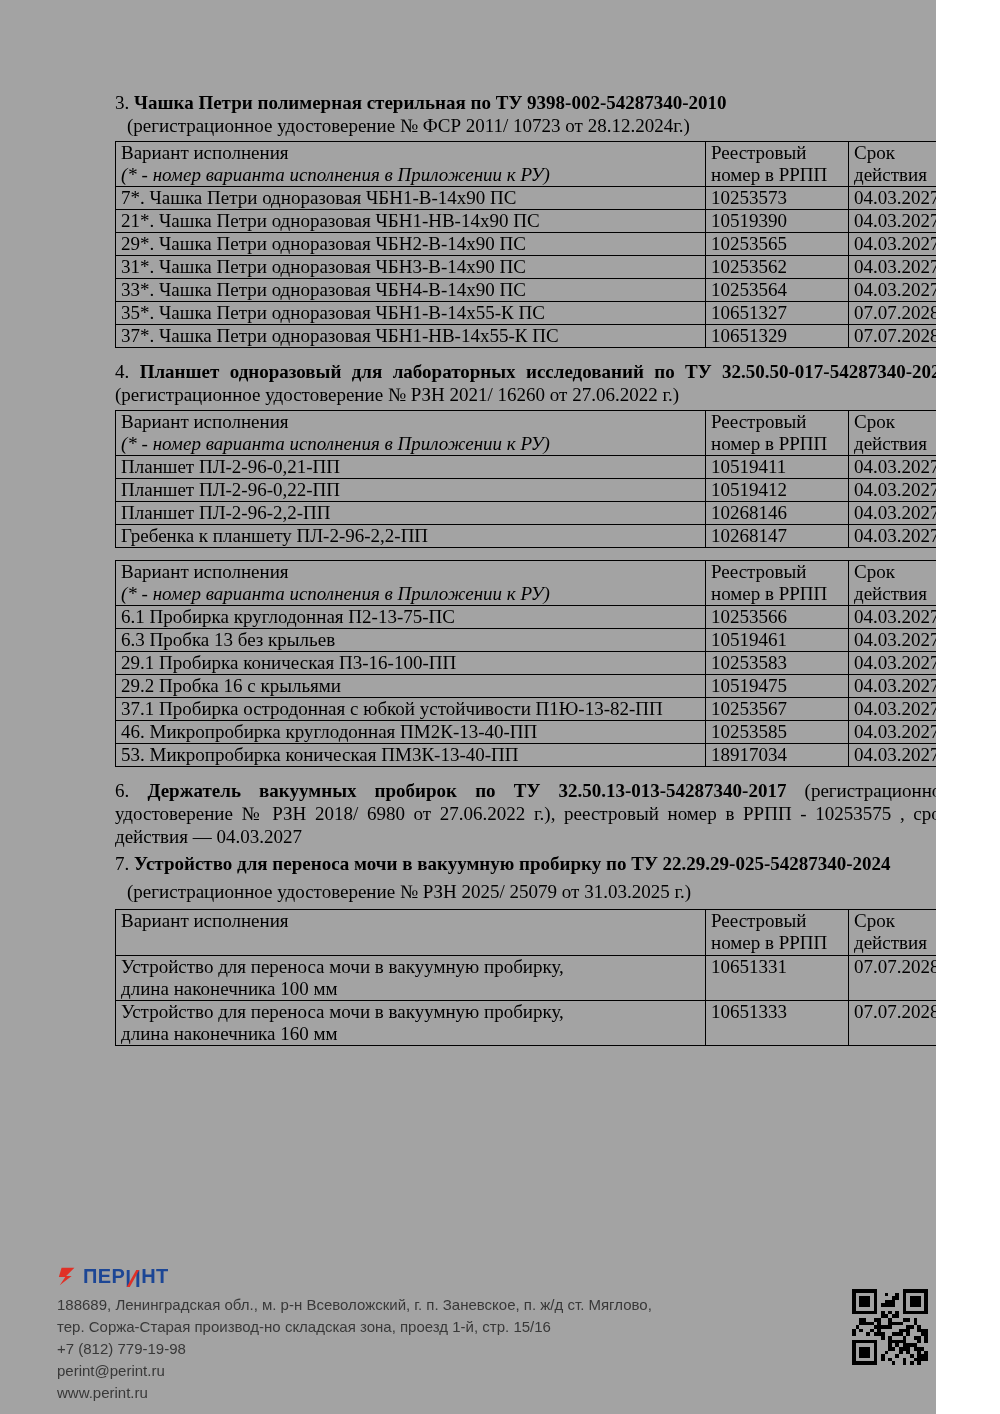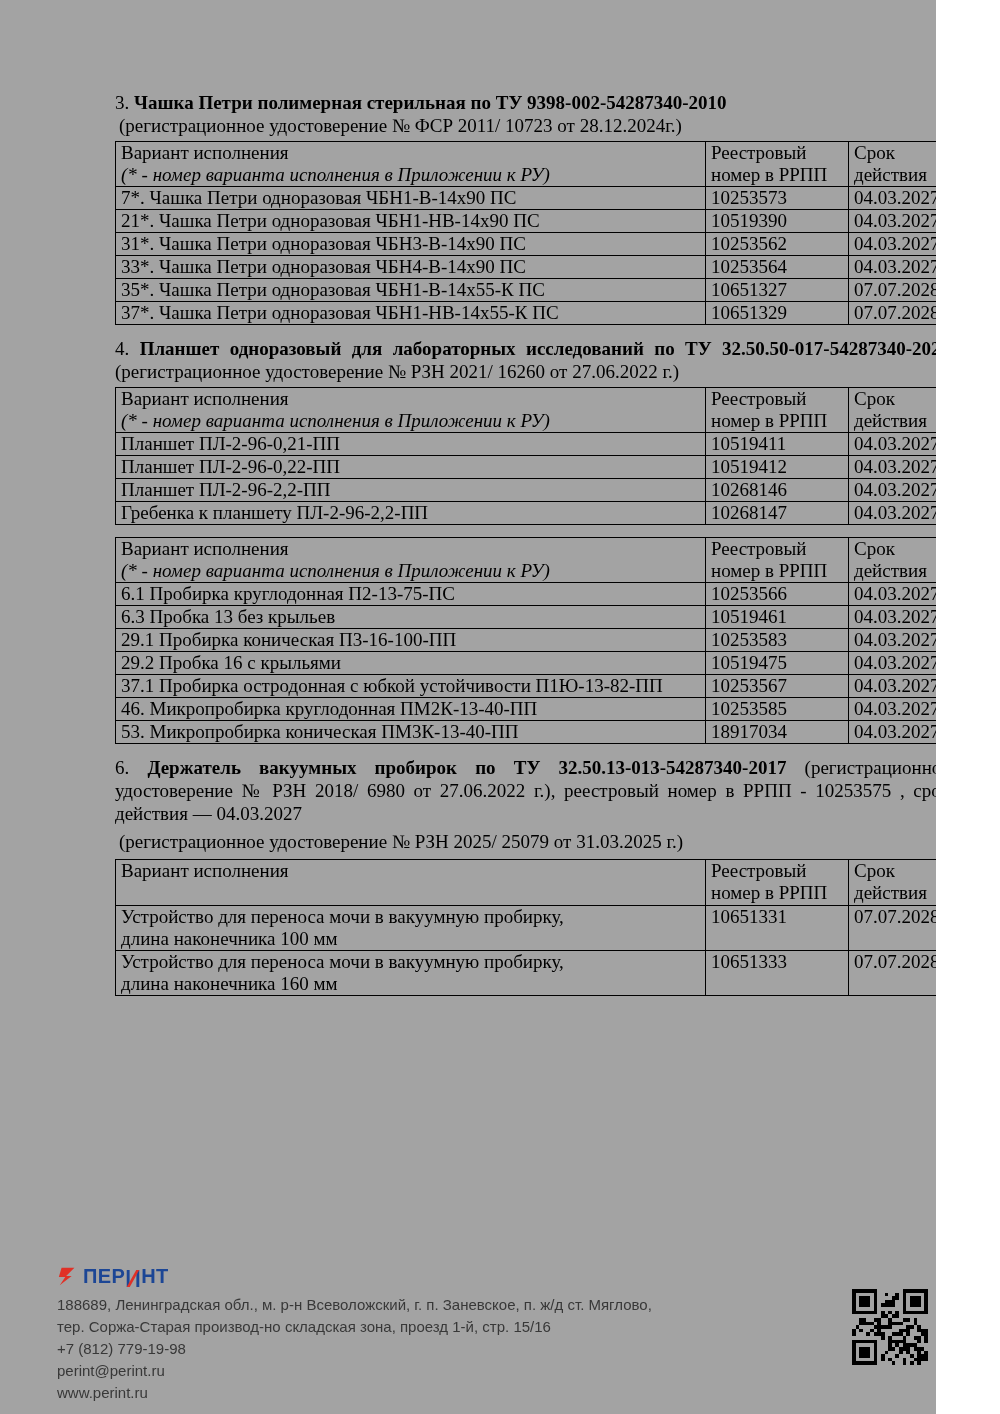--- a/index.html
+++ b/index.html
@@ -3,21 +3,21 @@
 <meta charset="utf-8">
 <style>
   html,body{margin:0;padding:0;background:#fff;}
   .page{position:relative;width:936px;height:1414px;background:#a3a3a3;overflow:hidden;
         font-family:"Liberation Serif", serif;color:#000;}
   .content{position:absolute;left:115px;top:88px;width:835px;font-size:19px;line-height:23px;}
   .section{margin-top:3px;}
   .sec-title{margin:0;text-align:justify;}
   .sec-title .num{font-weight:normal;}
   .sec-title b{font-weight:bold;}
-  .sec-reg{margin:0 0 4px 4px;}
+  .sec-reg{margin:0 0 4px 12px;}
   .sec-para{margin:0 0 4px 0;text-align:justify;}
   table.reg-table{width:835px;border-collapse:collapse;margin:0 0 12px 0;table-layout:fixed;}
   table.reg-table td{border:1px solid #000;vertical-align:top;padding:0 5px;line-height:22px;
         font-size:19px;overflow:hidden;}
   col.c1{width:590px;} col.c2{width:143px;} col.c3{width:102px;}
   .it{font-style:italic;}
   
   .footer{position:absolute;left:57px;top:1264px;width:700px;
         font-family:"Liberation Sans", sans-serif;font-size:15px;line-height:22px;color:#383838;}
   .logo-row{display:flex;align-items:center;gap:4px;height:24px;margin-bottom:6px;}
@@ -56,20 +56,25 @@
               <td>7*. Чашка Петри одноразовая ЧБН1-В-14х90 ПС</td>
               <td>10253573</td>
               <td>04.03.2027</td>
             </tr>
             <tr>
               <td>21*. Чашка Петри одноразовая ЧБН1-НВ-14х90 ПС</td>
               <td>10519390</td>
               <td>04.03.2027</td>
             </tr>
             <tr>
+              <td>29*. Чашка Петри одноразовая ЧБН2-В-14х90 ПС</td>
+              <td>10253565</td>
+              <td>04.03.2027</td>
+            </tr>
+            <tr>
               <td>31*. Чашка Петри одноразовая ЧБН3-В-14х90 ПС</td>
               <td>10253562</td>
               <td>04.03.2027</td>
             </tr>
             <tr>
               <td>33*. Чашка Петри одноразовая ЧБН4-В-14х90 ПС</td>
               <td>10253564</td>
               <td>04.03.2027</td>
             </tr>
             <tr>
@@ -184,20 +189,21 @@
             </tr>
           </tbody>
       </table>
     </div>
 
     <div class="section">
       <p class="sec-para"><span class="num">6.</span> <b>Держатель вакуумных пробирок по ТУ 32.50.13-013-54287340-2017</b> <span>(регистрационное удостоверение № РЗН 2018/ 6980 от 27.06.2022 г.), реестровый номер в РРПП - 10253575 , срок действия — 04.03.2027</span></p>
     </div>
 
     <div class="section">
+      <p class="sec-title"><span class="num">7.</span> <b>Устройство для переноса мочи в вакуумную пробирку по ТУ 22.29.29-025-54287340-2024</b></p>
       <p class="sec-reg" style="margin-top:5px;">(регистрационное удостоверение № РЗН 2025/ 25079 от 31.03.2025 г.)</p>
       <table class="reg-table" style="margin-top:6px;">
         <colgroup>
             <col class="c1">
             <col class="c2">
             <col class="c3">
           </colgroup>
         <thead>
           <tr>
             <td style="height:45px;">Вариант исполнения</td>

